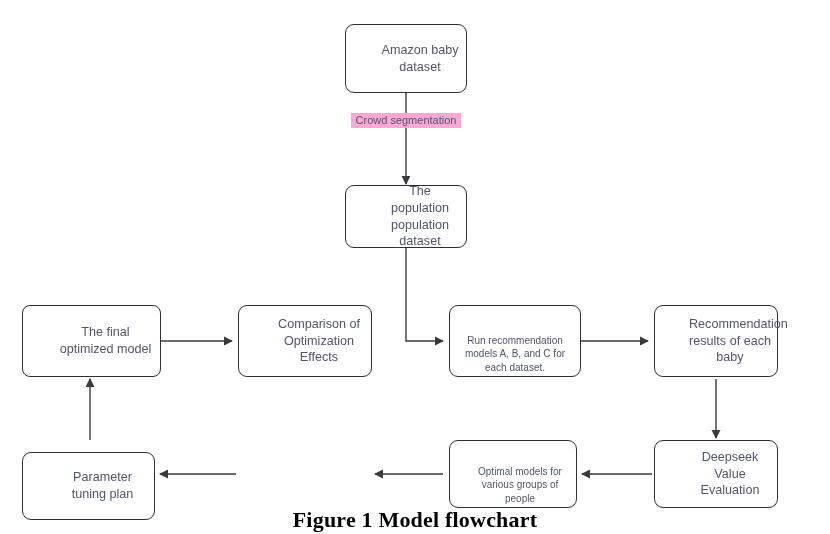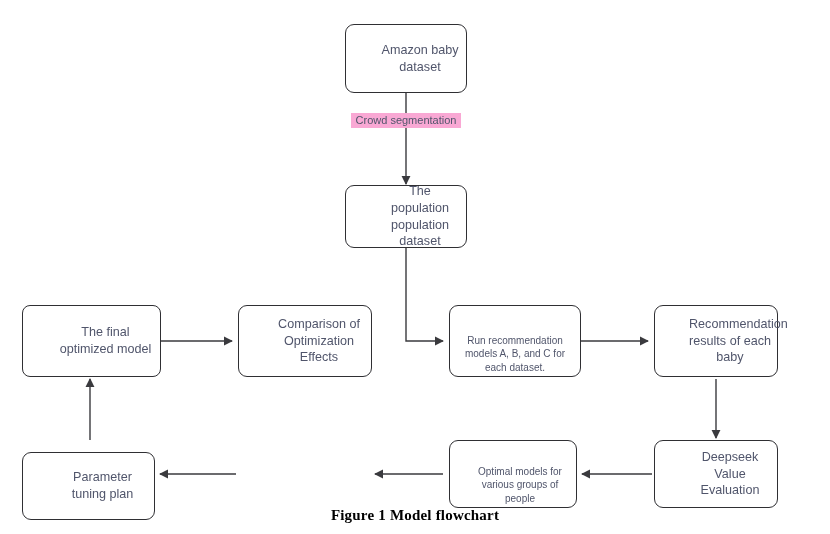--- a/index.html
+++ b/index.html
@@ -52,21 +52,21 @@
     z-index: 3;
     background: #f9a8d4;
   }
   .caption {
     position: absolute;
     left: 0;
     width: 830px;
     text-align: center;
     font-family: "Liberation Serif", serif;
     font-weight: bold;
-    font-size: 15px;
+    font-size: 22px;
     color: #000000;
     letter-spacing: 0.2px;
     z-index: 4;
   }
 </style>
 </head>
 <body>
 
 <div id="canvas">
 

